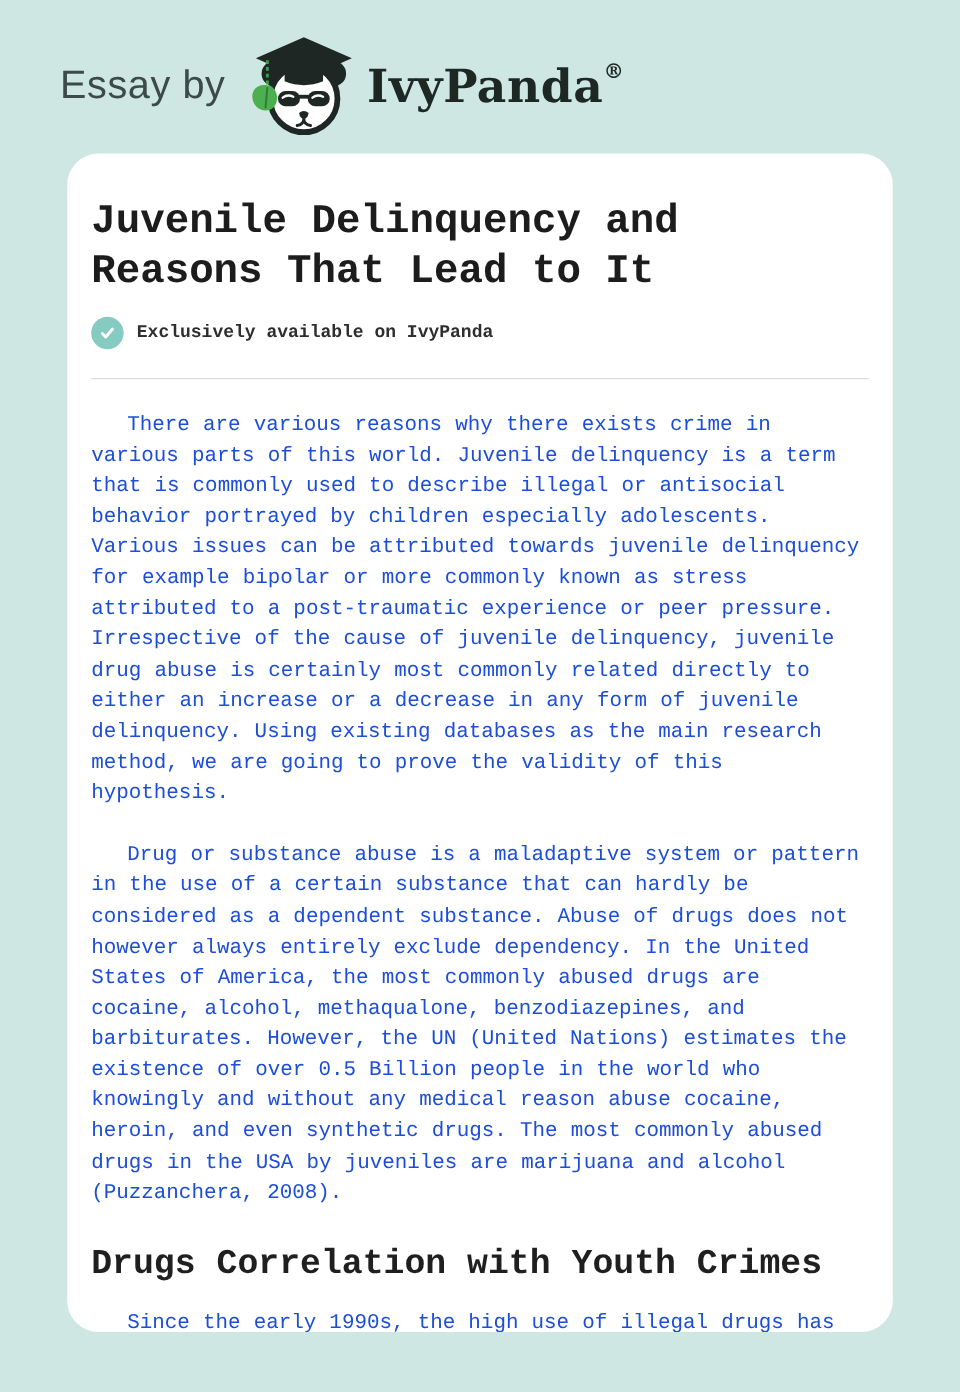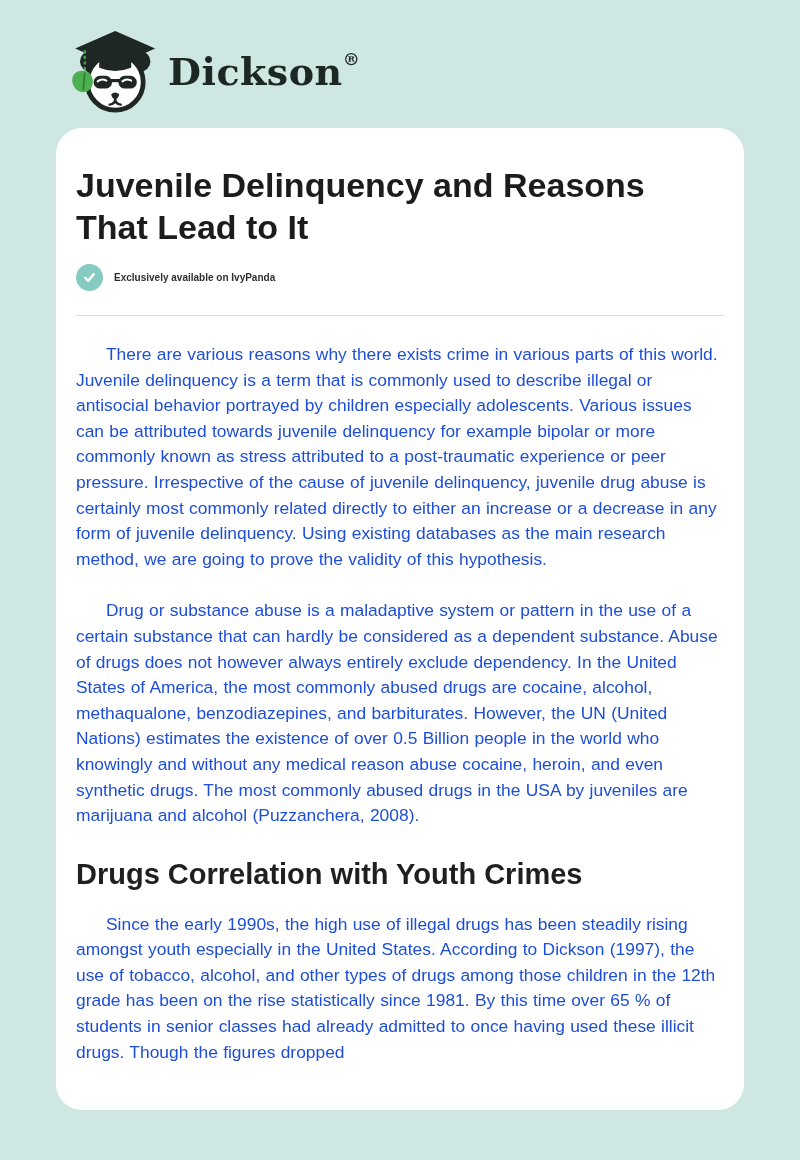--- a/index.html
+++ b/index.html
@@ -49,20 +49,21 @@
   
   .essay-card {
     margin: 8px 56px 0 56px;
     width: 688px;
     min-height: 982px;
     max-height: 982px;
     background: var(--card_bg, #ffffff);
     border-radius: 26px;
     padding: 36px 20px 30px 20px;
     overflow: hidden;
+    font-family: Liberation Mono, monospace;
   }
   h1.essay-title {
     font-size: 34px;
     line-height: 42px;
     font-weight: bold;
     color: var(--title_text, #1c1c1c);
     margin-bottom: 16px;
   }
   .badge-row {
     display: flex;
@@ -74,21 +75,21 @@
     height: 27px;
     border-radius: 50%;
     background: var(--accent_teal, #86cbc2);
     display: flex;
     align-items: center;
     justify-content: center;
     flex: 0 0 27px;
   }
   .badge-label {
     margin-left: 11px;
-    font-size: 10px;
+    font-size: 15px;
     font-weight: bold;
     color: #2e2e2e;
   }
   .divider {
     border: none;
     border-top: 1px solid #d9dddc;
     margin: 24px 0 26px 0;
   }
   h2.section-heading {
     font-size: 29px;
@@ -106,20 +107,21 @@
     text-indent: 30px;
     margin-bottom: 26px;
     word-spacing: 0.5px;
   }
   .section:last-child p.body-paragraph { margin-bottom: 0; }
 </style>
 </head>
 <body>
 
 <header class="site-header">
+  <span class="essay-by">Essay by</span>
 
   <span class="logo-wrap">
     <svg width="96" height="96" viewBox="0 0 120 120" aria-hidden="true">
 
       <circle cx="33" cy="48" r="13" fill="#1e2723"></circle>
       <circle cx="95" cy="48" r="13" fill="#1e2723"></circle>
 
       <circle cx="64" cy="74" r="35" fill="#ffffff" stroke="#1e2723" stroke-width="6"></circle>
 
       <polygon points="64,10 114,32 64,54 14,32" fill="#1e2723"></polygon>
@@ -135,21 +137,21 @@
       <rect x="57" y="70" width="14" height="4" fill="#1e2723"></rect>
       <path d="M42 73 q5 -4 11 -1" stroke="#ffffff" stroke-width="2.5" fill="none" stroke-linecap="round"></path>
       <path d="M73 73 q5 -4 11 -1" stroke="#ffffff" stroke-width="2.5" fill="none" stroke-linecap="round"></path>
 
       <path d="M59 89 q5 -4 10 0 q-1 6 -5 6 q-4 0 -5 -6 Z" fill="#1e2723"></path>
 
       <path d="M64 95 q0 6 -7 7 M64 95 q0 6 7 7" stroke="#1e2723" stroke-width="3" fill="none" stroke-linecap="round"></path>
     </svg>
   </span>
 
-  <span class="brand"><span>Dickson</span><sup>®</sup></span>
+  <span class="brand"><span>IvyPanda</span><sup>®</sup></span>
 </header>
 
 <main class="essay-card">
   <h1 class="essay-title">Juvenile Delinquency and Reasons That Lead to It</h1>
 
   <div class="badge-row">
     <span class="check-circle">
       <svg width="15" height="15" viewBox="0 0 16 16" aria-hidden="true">
         <polyline points="3.5,8.5 6.5,11.5 12.5,4.5" fill="none" stroke="#ffffff" stroke-width="2.6" stroke-linecap="round" stroke-linejoin="round"></polyline>
       </svg>

